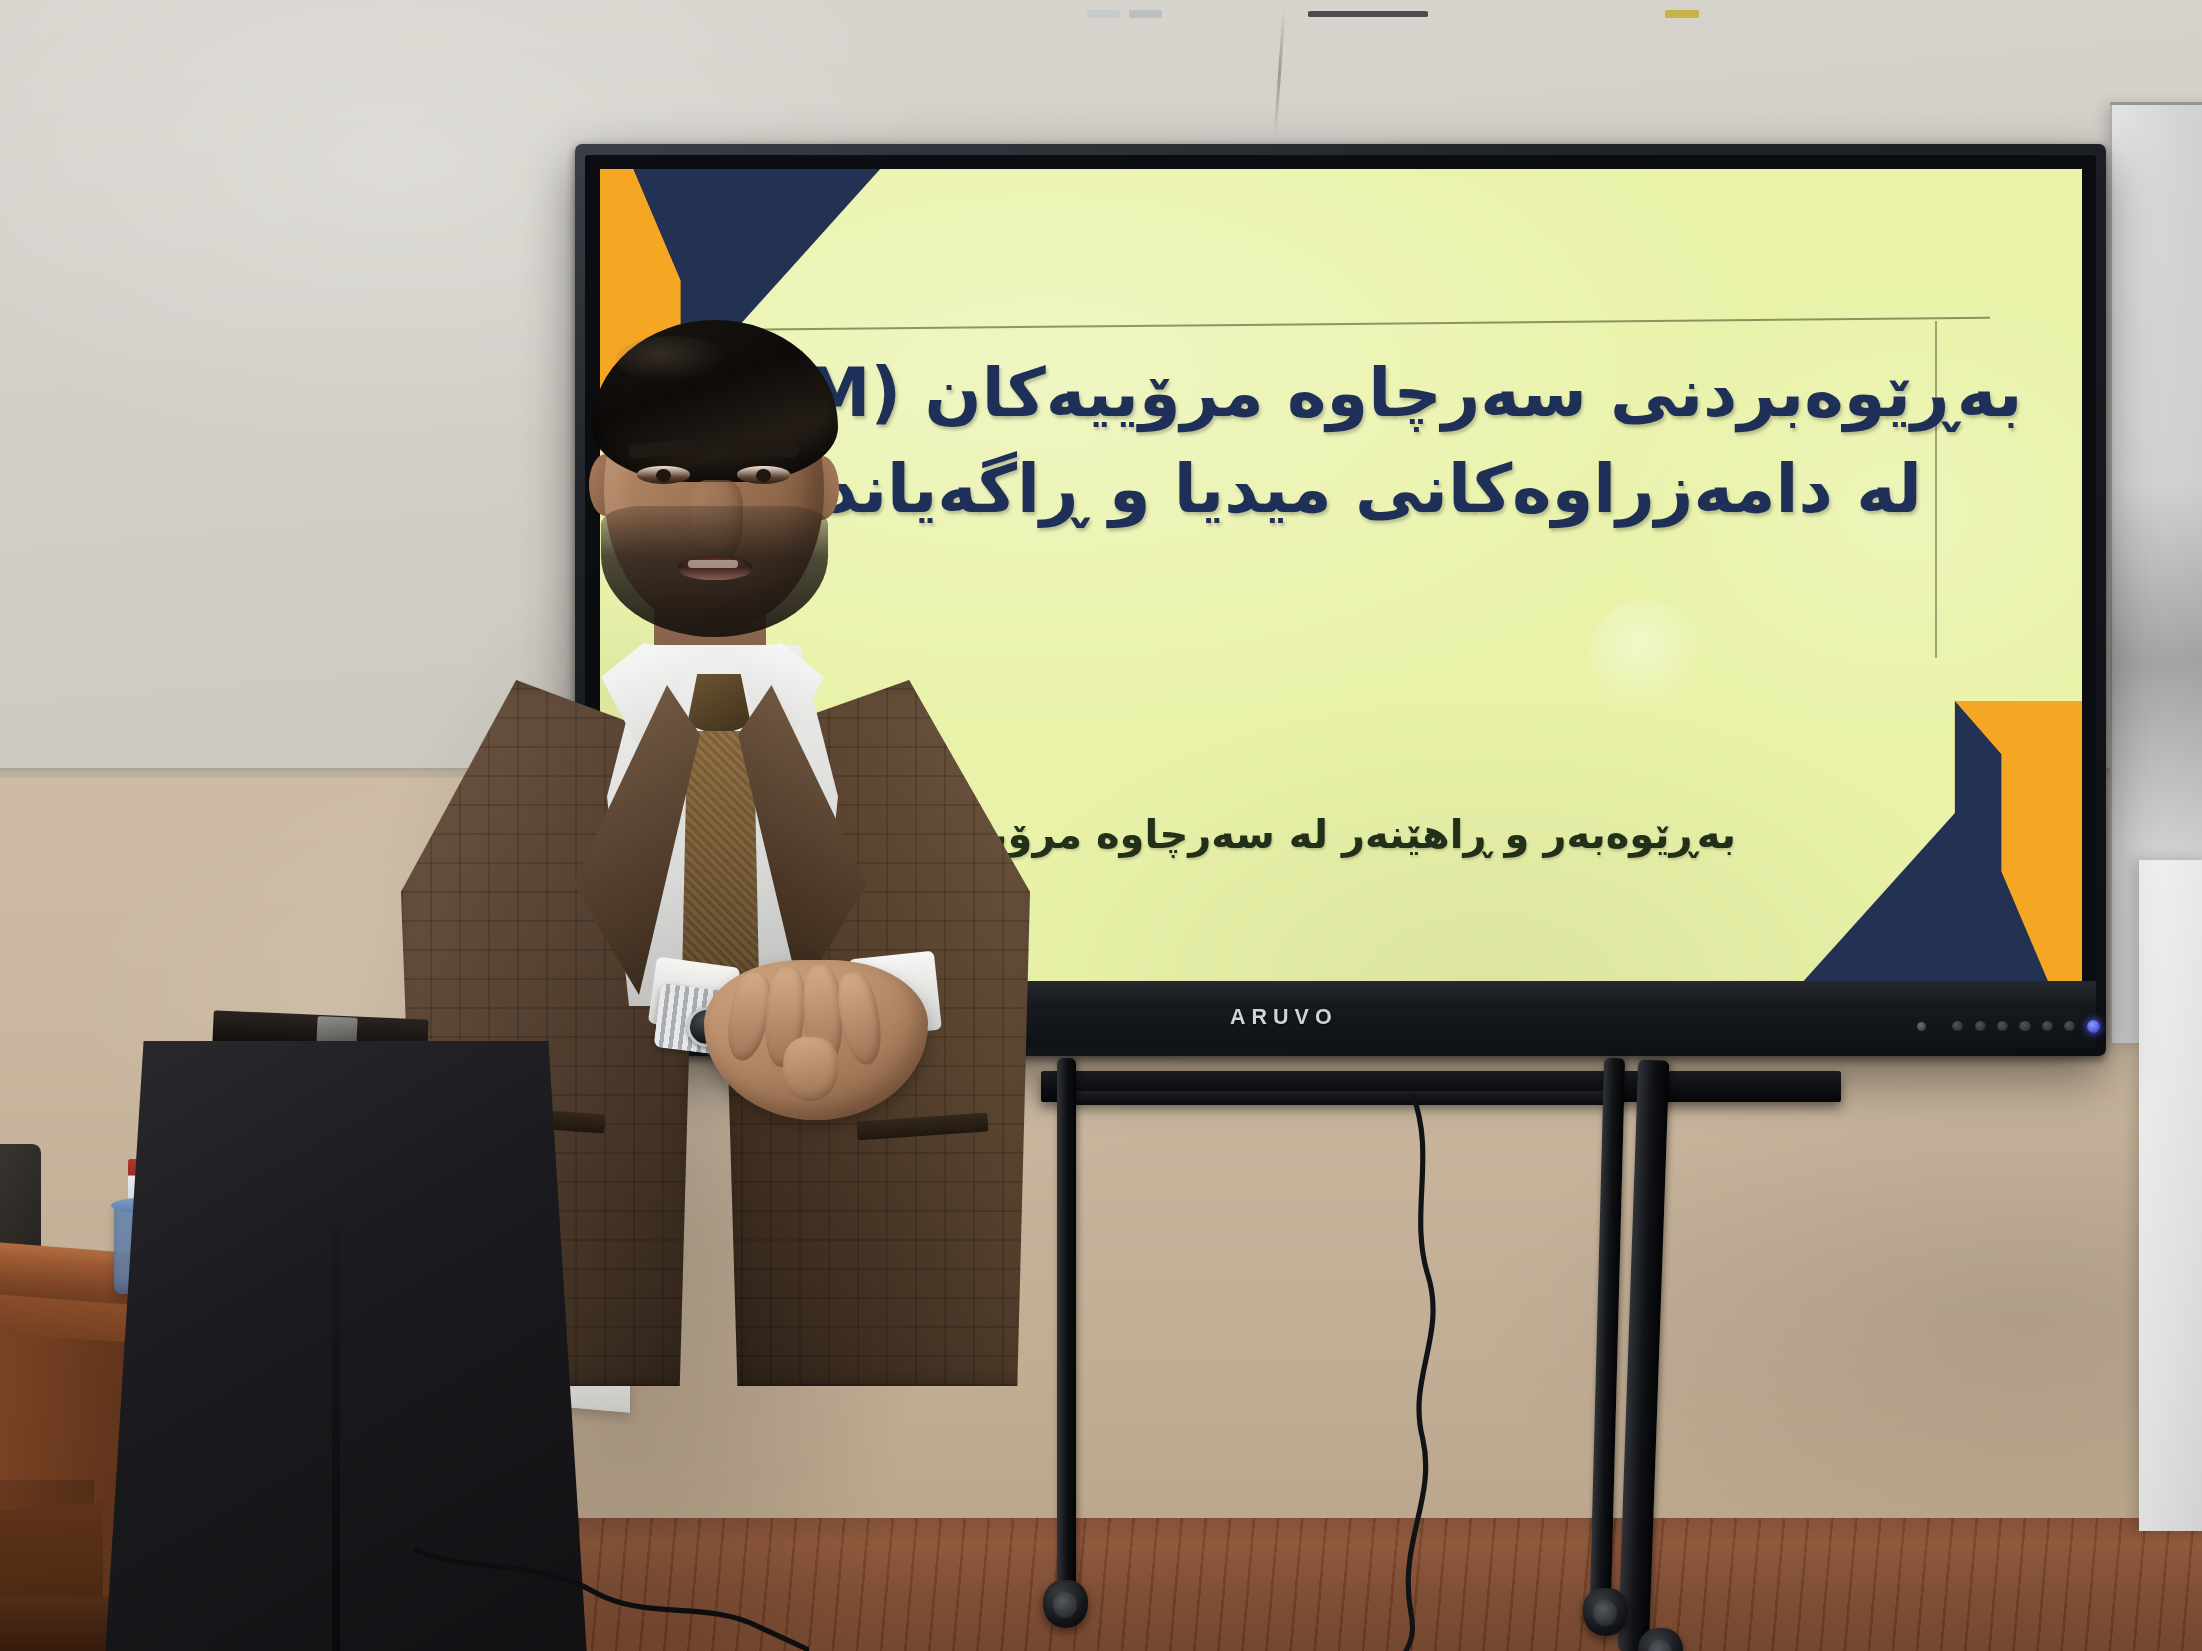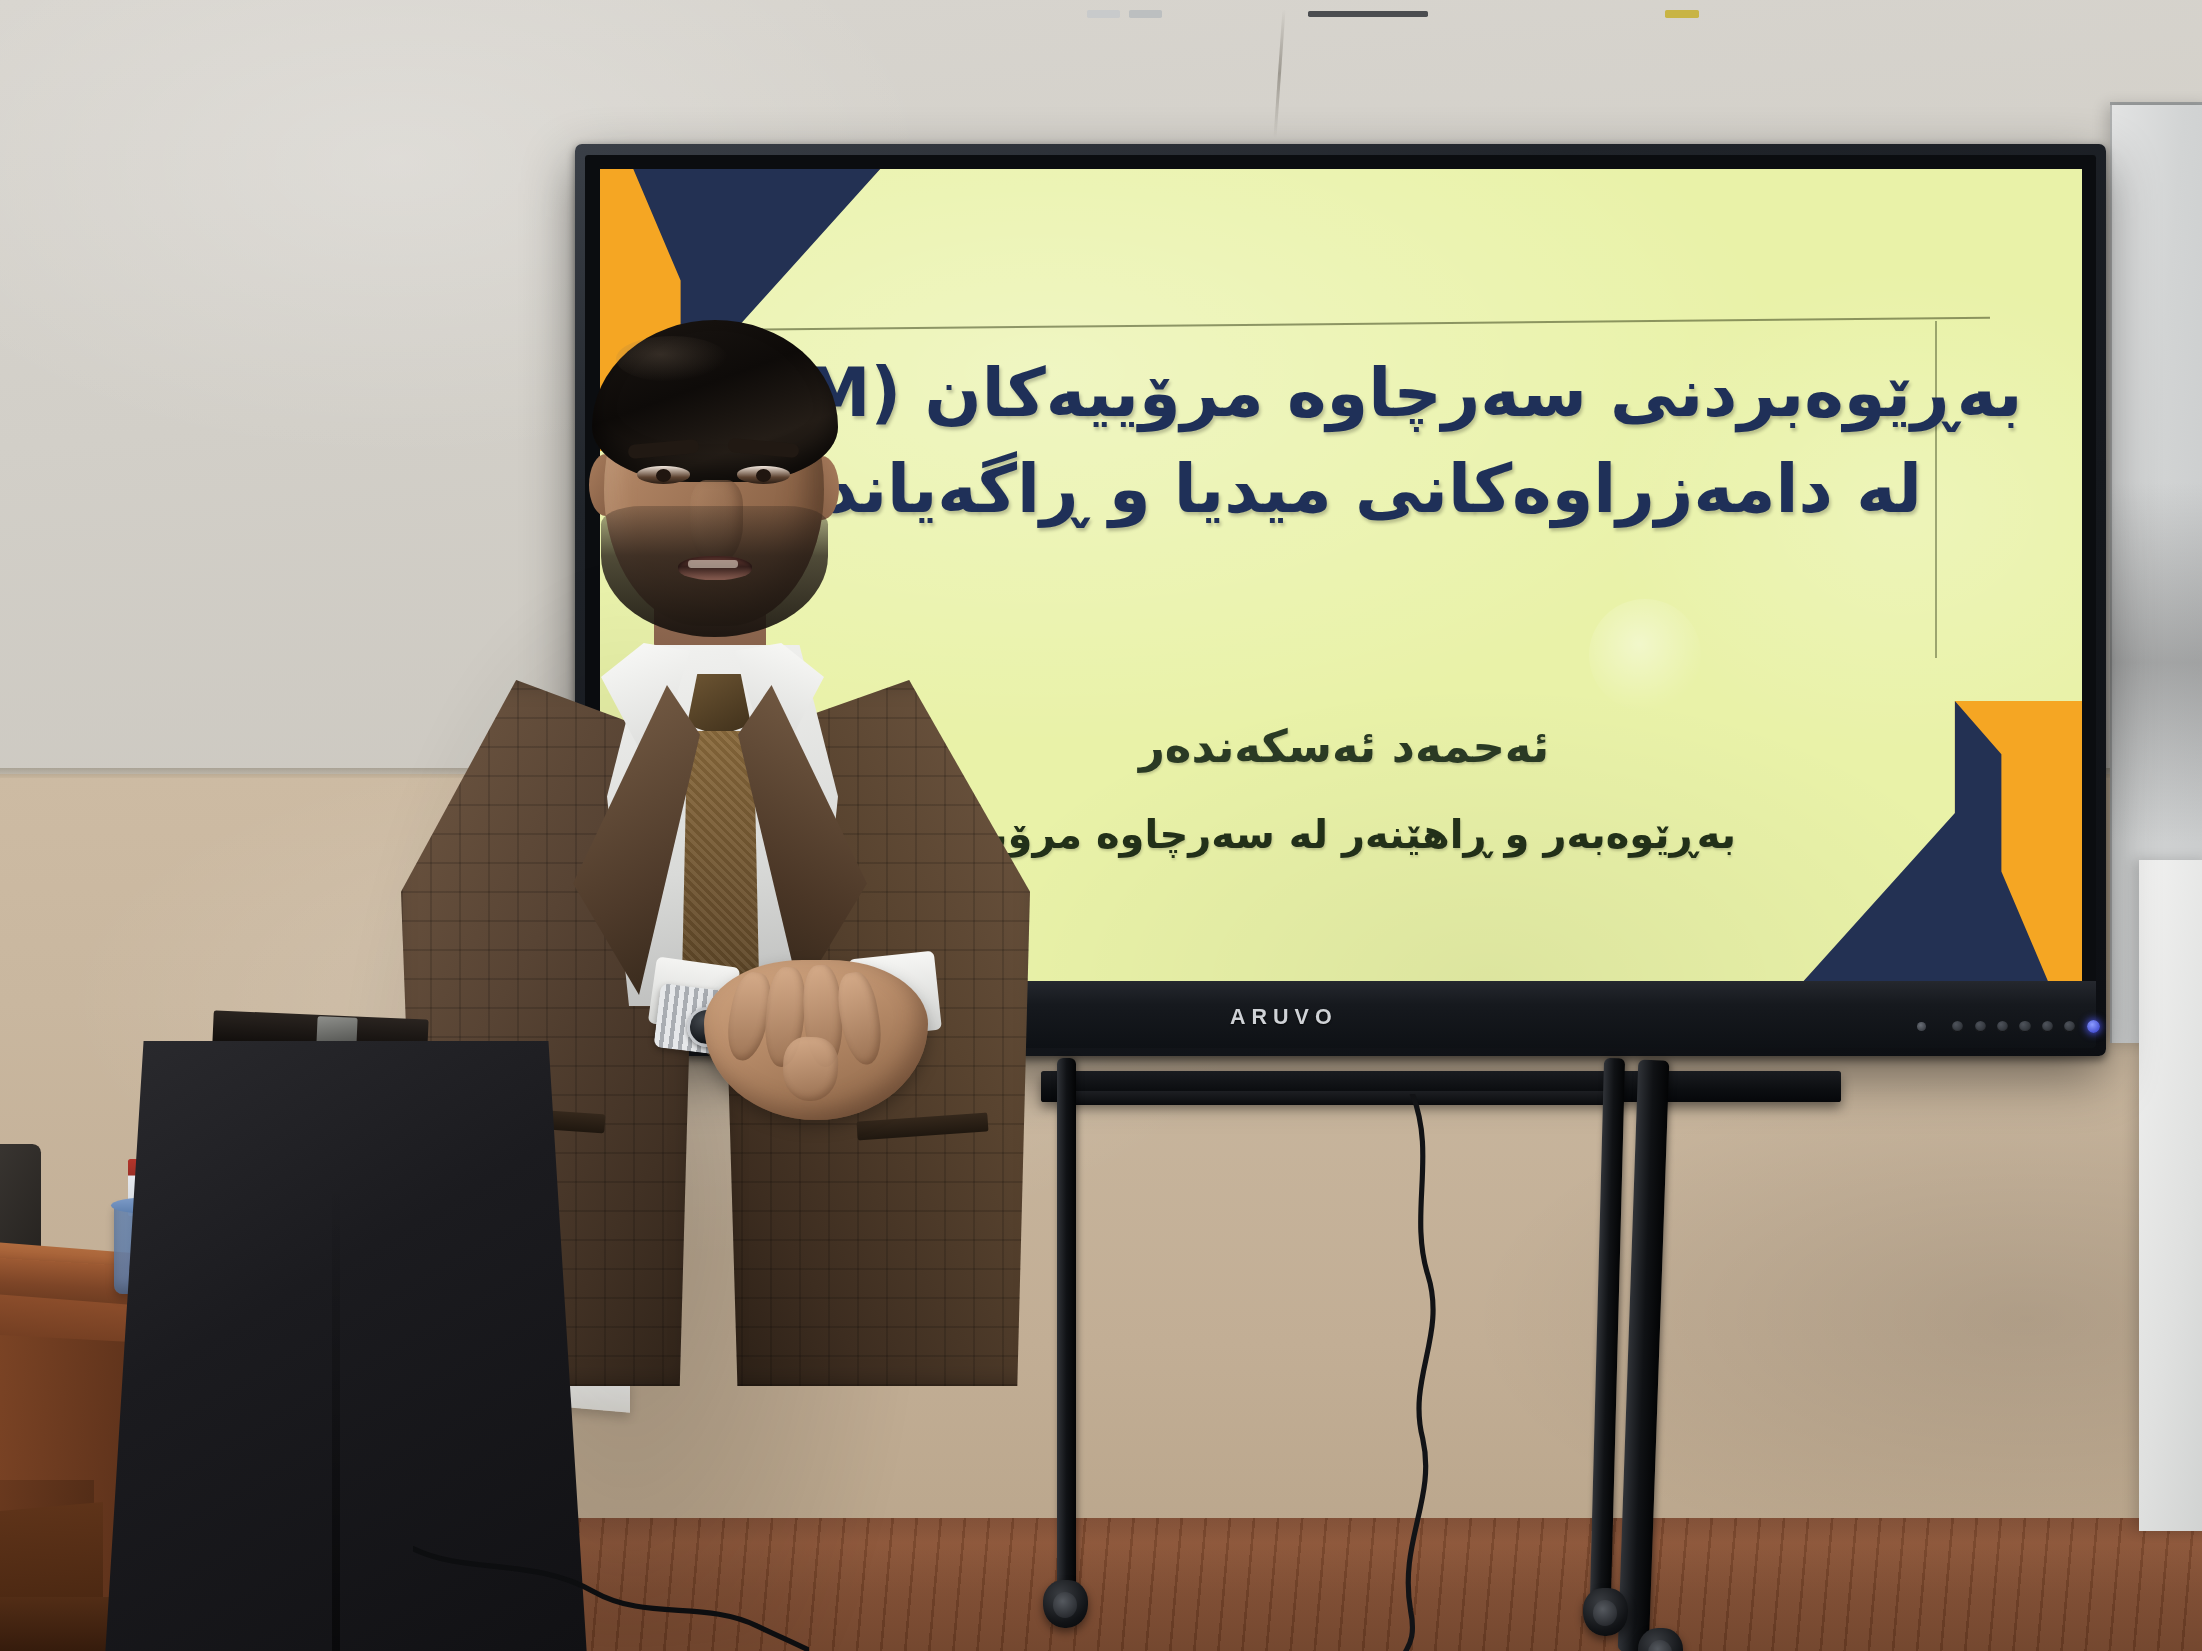--- a/index.html
+++ b/index.html
@@ -578,21 +578,20 @@
           <polygon points="40,0 330,0 150,200 150,330 96,268 96,132" fill="#233153"></polygon>
         </svg>
       </div>
 
       <div class="hline"></div>
       <div class="vline"></div>
       <div class="glare"></div>
 
       <div class="slide-title">بەڕێوەبردنی سەرچاوە مرۆییەکان (HRM)
 لە دامەزراوەکانی میدیا  و ڕاگەیاندن</div>
-      <div class="slide-presenter">ئەحمەد ئەسکەندەر</div>
       <div class="slide-role">بەڕێوەبەر و ڕاهێنەر لە سەرچاوە مرۆیی</div>
     </div>
   </div>
 
   <div class="tv-chin"></div>
   <div class="tv-brand">ARUVO</div>
   <div class="tv-buttons">
     <span class="tv-ir"></span>
     <span class="tv-btn"></span>
     <span class="tv-btn"></span>

